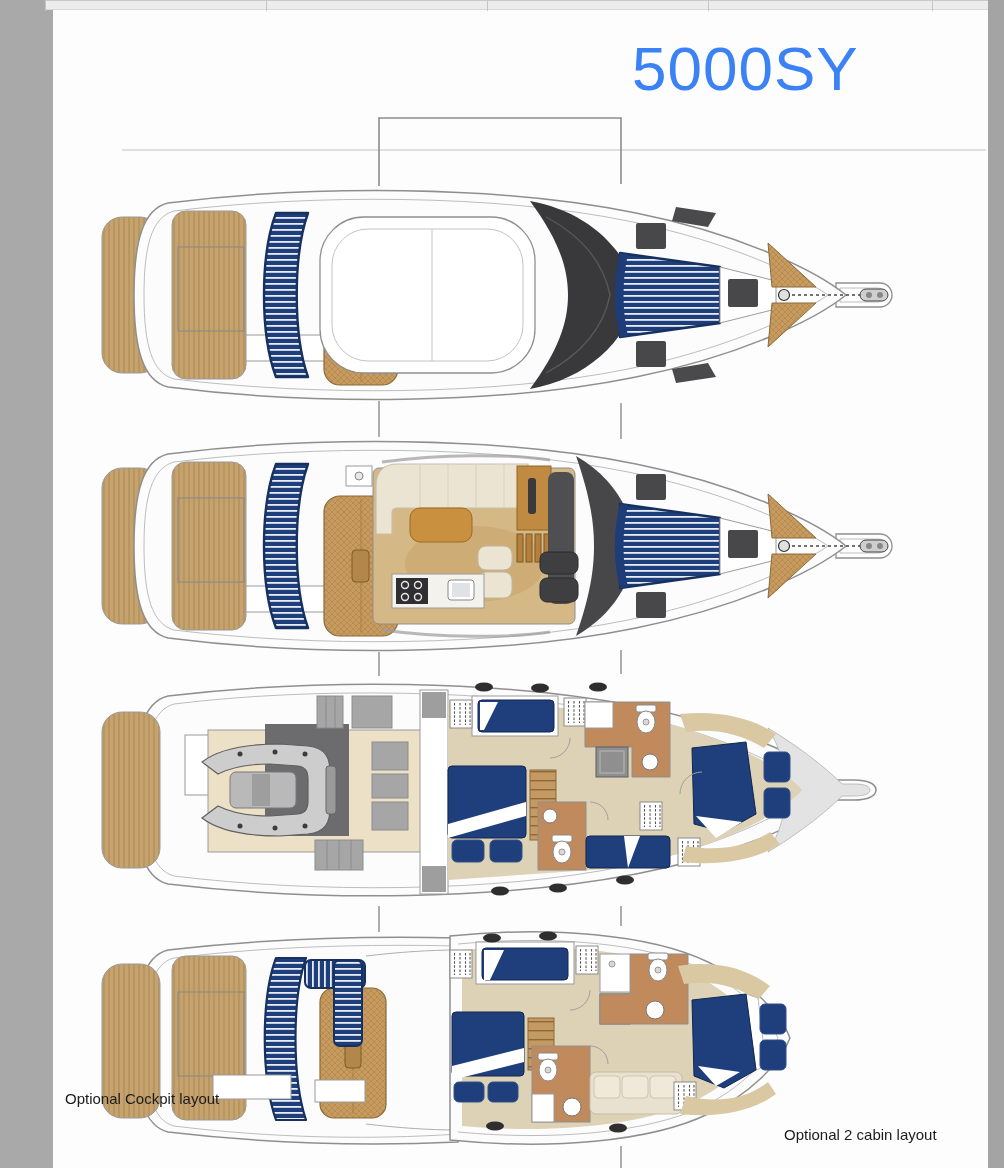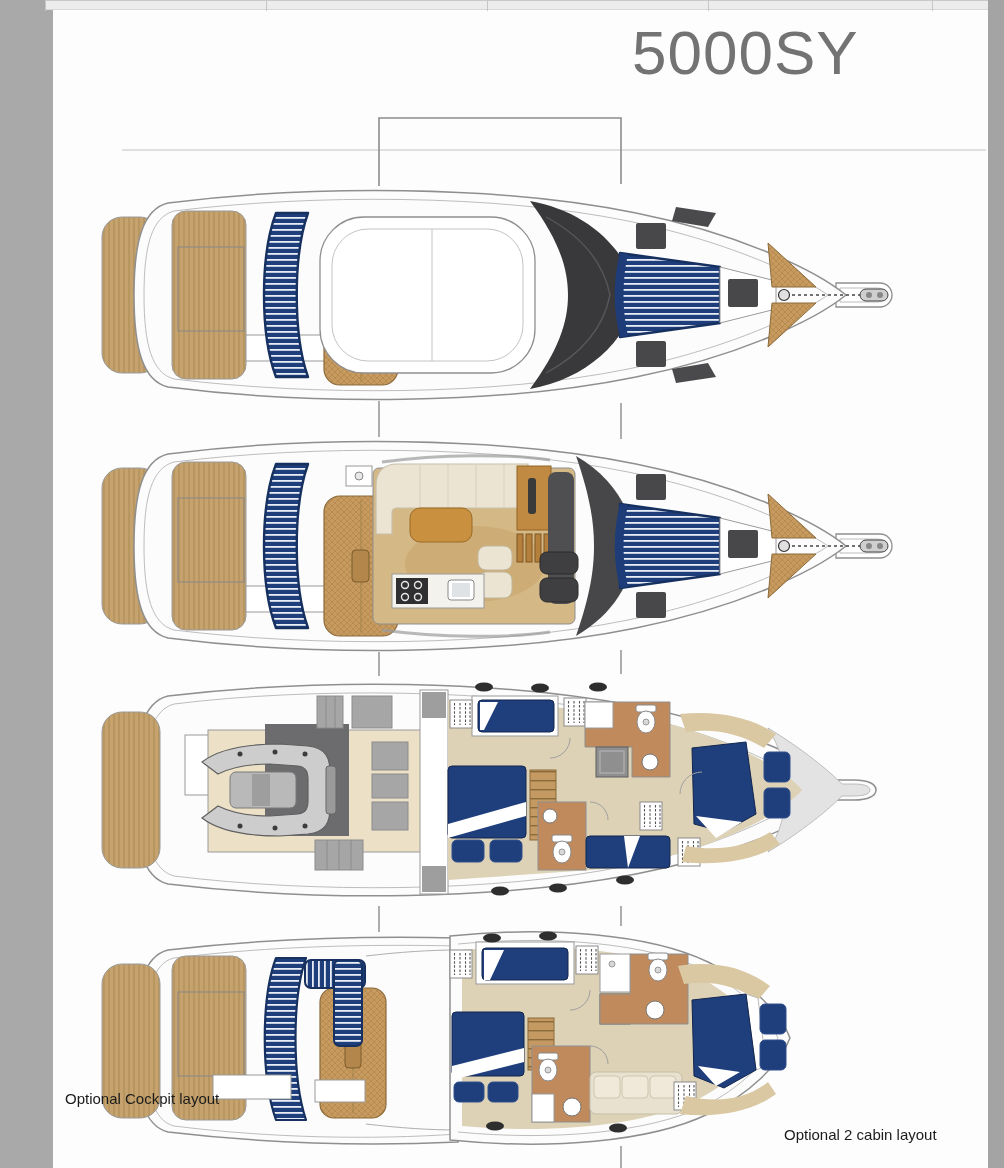--- a/index.html
+++ b/index.html
@@ -5,22 +5,22 @@
   html,body{margin:0;padding:0;background:#ffffff;}
   #canvas{position:relative;width:1004px;height:1168px;overflow:hidden;
           font-family:"Liberation Sans", sans-serif;background:#fdfdfd;}
   .margin{position:absolute;top:0;height:1168px;}
   #margin-left{left:0;width:53px;background:#a9a9a9;}
   #margin-right{left:988px;width:16px;background:#a4a4a4;}
   #page{position:absolute;left:53px;top:0;width:935px;height:1168px;background:#fdfdfd;}
   #top-bar{position:absolute;left:45px;top:0;width:959px;height:10px;background:#ececec;
            border-top:1px solid #c9c9c9;border-bottom:1px solid #d8d8d8;box-sizing:border-box;}
   .tick{position:absolute;top:0;width:1px;height:10px;background:#c6c6c6;}
-  #model-title{position:absolute;left:632px;top:22px;width:260px;font-size:62px;line-height:62px;
-               color:#737373;letter-spacing:1px;white-space:nowrap;}
+  #model-title{position:absolute;left:632px;top:38px;width:260px;font-size:62px;line-height:62px;
+               color:#3b82f6;letter-spacing:1px;white-space:nowrap;}
   .caption{position:absolute;font-size:15px;color:#1b1b1b;white-space:nowrap;}
   #caption-cockpit{left:65px;top:1090px;}
   #caption-two-cabin{left:784px;top:1126px;}
   .boat{position:absolute;}
   svg{display:block;}
   #connectors{position:absolute;left:0;top:0;pointer-events:none;}
 </style>
 </head>
 <body>
 

